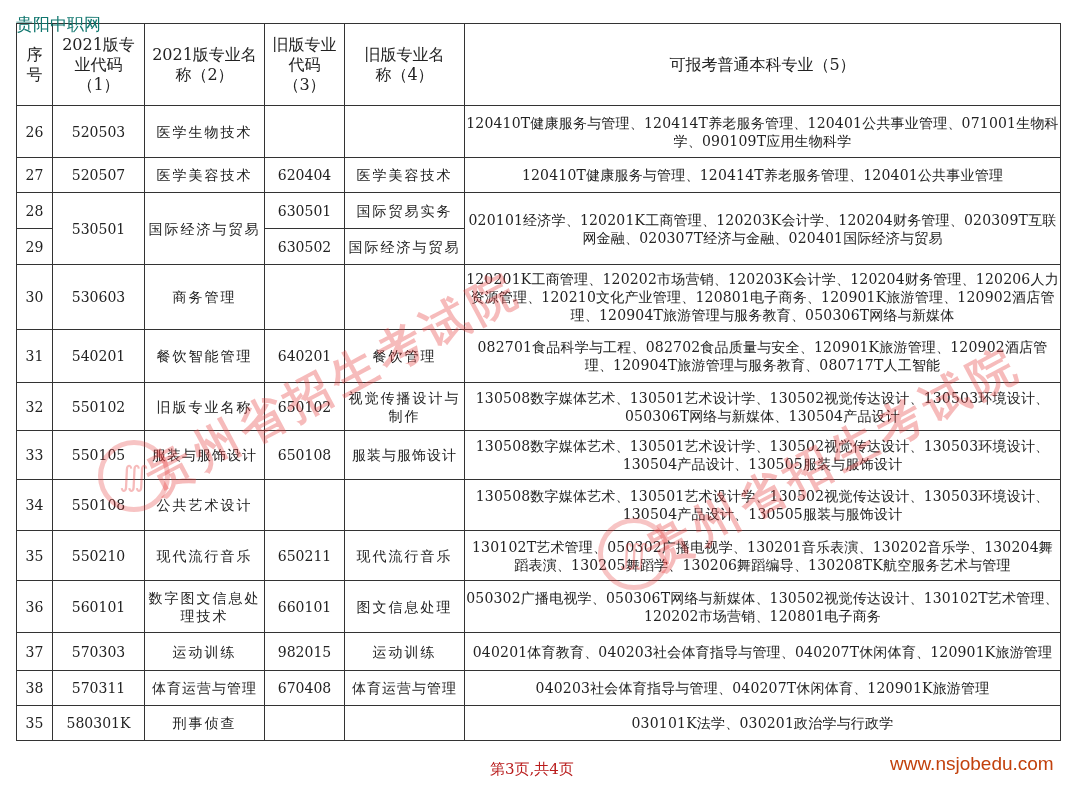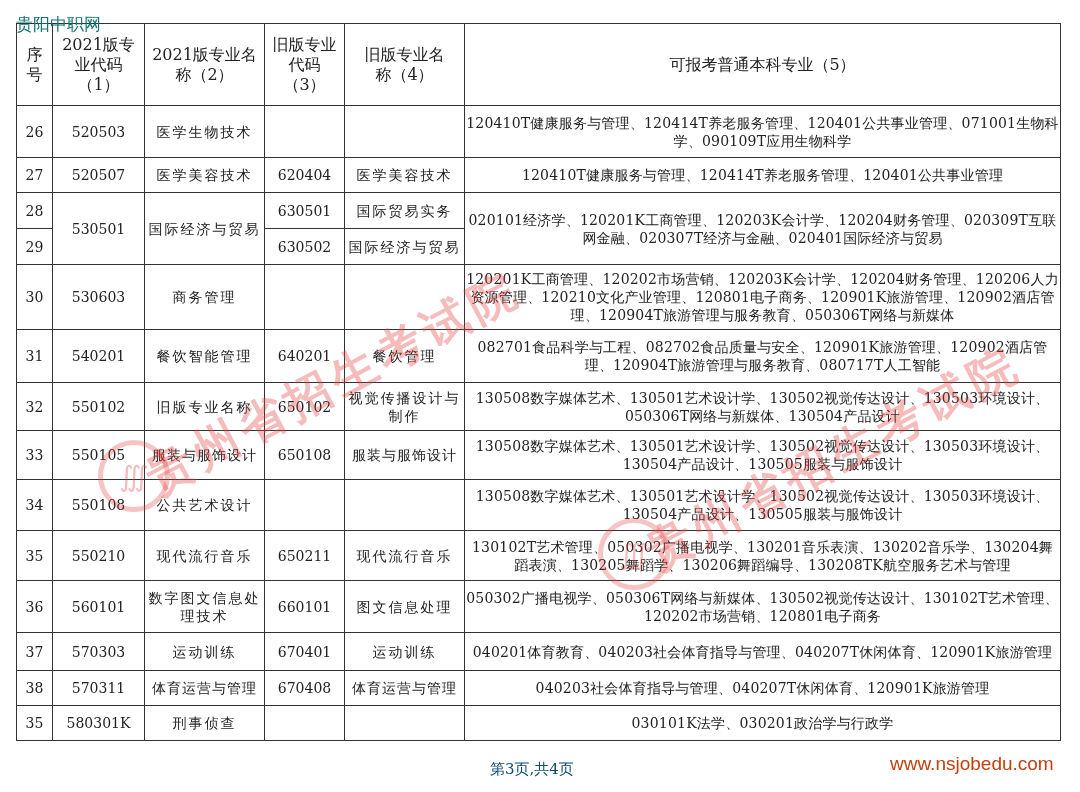--- a/index.html
+++ b/index.html
@@ -16,21 +16,21 @@
     table-layout: fixed; width: 1044px;
   }
   table.main td, table.main th {
     border: 1.6px solid #333; padding: 0; text-align: center; vertical-align: middle;
     font-weight: normal; font-size: 14px; line-height: 18px;
   }
   table.main th { font-size: 16px; line-height: 20px; }
   td.majors { text-align: left; padding: 2px 4px 2px 3px; font-size: 13.4px; line-height: 18px; letter-spacing: 0.2px; }
   td.name { letter-spacing: 2px; }
   td.code { font-size: 14px; }
-  .footer-page { position: absolute; left: 490px; top: 760px; font-size: 15px; color: #0c4a6e; }
+  .footer-page { position: absolute; left: 490px; top: 760px; font-size: 15px; color: #b91c1c; }
   .footer-site { position: absolute; left: 890px; top: 753px; font-family: "Liberation Sans", "DejaVu Sans", sans-serif; font-size: 19px; color: #c2410c; }
   .wm {
     position: absolute; color: rgba(230,60,60,0.35); font-family: "DejaVu Sans", sans-serif;
     font-weight: bold; font-size: 46px; letter-spacing: 6px; white-space: nowrap; pointer-events: none;
     transform-origin: left center; z-index: 4;
   }
   .seal {
     position: absolute; border: 5px solid rgba(230,60,60,0.3); border-radius: 50%;
     width: 62px; height: 62px; z-index: 4; pointer-events: none;
     display: flex; align-items: center; justify-content: center;
@@ -144,21 +144,21 @@
       <td class="code">560101</td>
       <td class="name"><span style="display:inline-block;width:112px">数字图文信息处理技术</span></td>
       <td class="code">660101</td>
       <td class="name">图文信息处理</td>
       <td class="majors">050302广播电视学、050306T网络与新媒体、130502视觉传达设计、130102T艺术管理、120202市场营销、120801电子商务</td>
     </tr>
     <tr style="height:38px">
       <td>37</td>
       <td class="code">570303</td>
       <td class="name">运动训练</td>
-      <td class="code">670401</td>
+      <td class="code">982015</td>
       <td class="name">运动训练</td>
       <td class="majors">040201体育教育、040203社会体育指导与管理、040207T休闲体育、120901K旅游管理</td>
     </tr>
     <tr style="height:35px">
       <td>38</td>
       <td class="code">570311</td>
       <td class="name" style="letter-spacing:1px">体育运营与管理</td>
       <td class="code">670408</td>
       <td class="name" style="letter-spacing:1px">体育运营与管理</td>
       <td class="majors">040203社会体育指导与管理、040207T休闲体育、120901K旅游管理</td>

